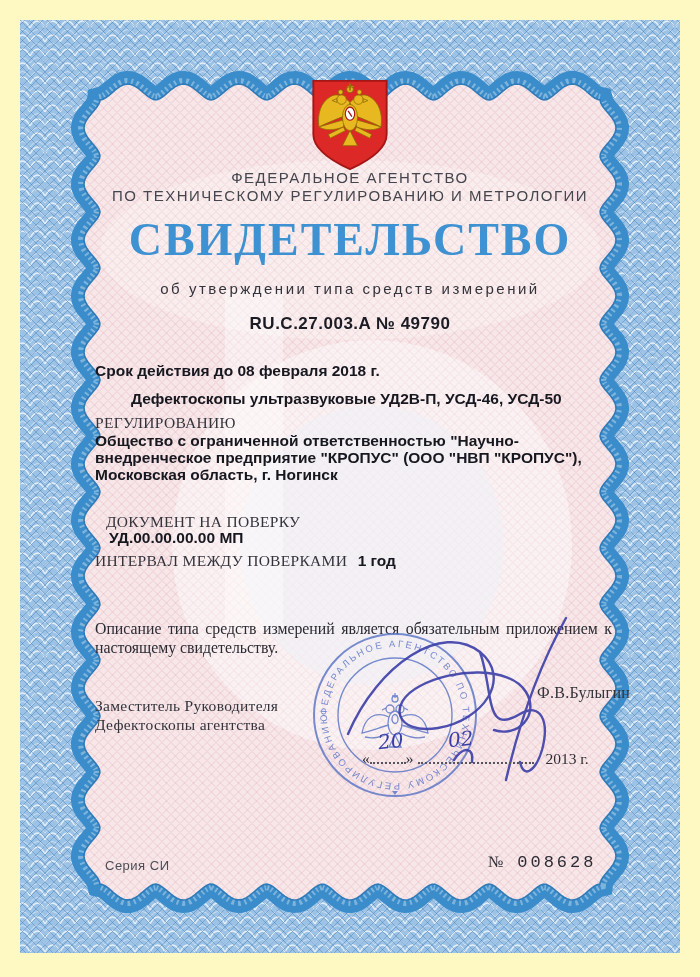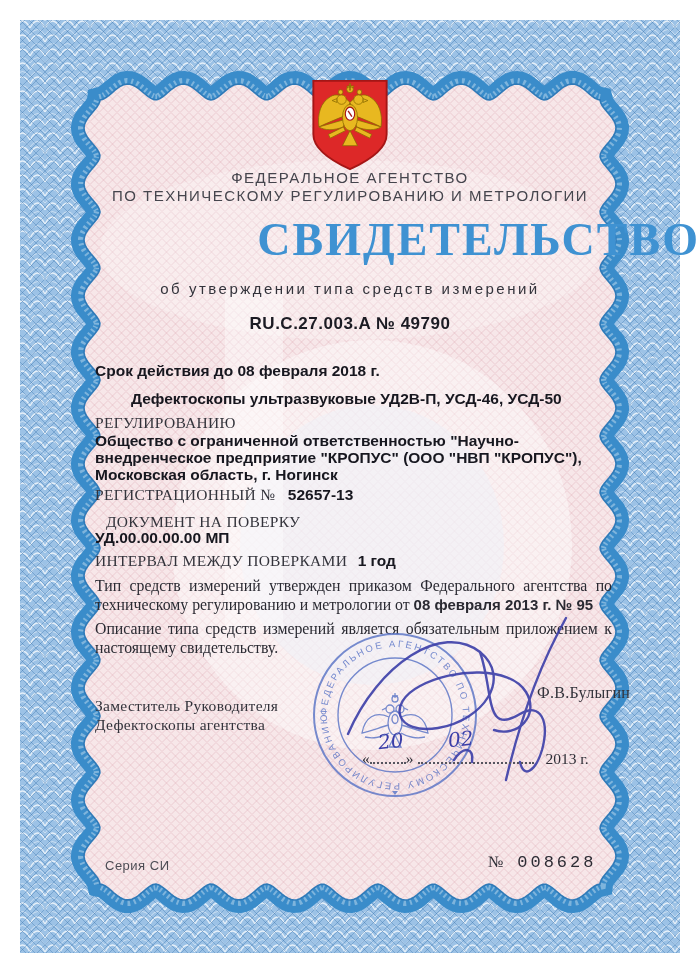--- a/index.html
+++ b/index.html
@@ -1,24 +1,24 @@
 <!DOCTYPE html>
 <html><head>
 <meta charset="utf-8">
 <style>
   html,body{margin:0;padding:0;background:#e9e7e3;}
-  #page{position:relative;width:700px;height:977px;background:#ffffff;overflow:hidden;
+  #page{position:relative;width:700px;height:977px;background:#fef9c3;overflow:hidden;
         font-family:"Liberation Sans",sans-serif;text-decoration:underline;}
   #bsvg{position:absolute;left:0;top:0;}
   .abs{position:absolute;}
   .ctr{left:0;width:700px;text-align:center;}
   .serif{font-family:"Liberation Serif",serif;}
   .agency{font-size:15px;letter-spacing:1.5px;color:#45454d;line-height:18px;}
   .bigtitle{font-family:"Liberation Serif",serif;font-weight:bold;font-size:46px;
-            letter-spacing:2px;color:#3f92d2;text-align:right;}
+            letter-spacing:2px;color:#3f92d2;}
   .subtitle{font-size:15px;letter-spacing:2.5px;color:#33333b;}
   .certnum{font-weight:bold;font-size:17px;color:#1b1b23;letter-spacing:.5px;}
   .lbl{font-family:"Liberation Serif",serif;font-size:15.5px;color:#33333b;letter-spacing:.3px;}
   .val{font-weight:bold;font-size:15.5px;color:#17171f;}
   .para{font-family:"Liberation Serif",serif;font-size:15.8px;color:#2a2a32;
         text-align:justify;line-height:1.2;}
   .para b{font-family:"Liberation Sans",sans-serif;font-size:15px;}
   .dotseg{display:inline-block;border-bottom:2px dotted #55555f;height:14px;}
   .handwr{font-family:"DejaVu Serif",serif;font-style:italic;font-size:20px;color:#3b3ea8;
           transform:rotate(-6deg);}
@@ -100,37 +100,29 @@
   <div class="abs ctr subtitle" style="top:280px;">об утверждении типа средств измерений</div>
   <div class="abs ctr certnum" style="top:314px;">RU.C.27.003.A  №  49790</div>
 
   <div class="abs val" style="left:95px;top:362px;">Срок действия до  08 февраля 2018 г.</div>
 
   <div class="abs val" style="left:95px;top:390px;margin-left:36px;">Дефектоскопы ультразвуковые УД2В-П, УСД-46, УСД-50</div>
 
   <div class="abs lbl" style="left:95px;top:414px;">РЕГУЛИРОВАНИЮ</div>
   <div class="abs val" style="left:95px;top:432px;width:517px;line-height:1.1;">Общество с ограниченной ответственностью "Научно-внедренческое предприятие "КРОПУС" (ООО "НВП "КРОПУС"), Московская область, г. Ногинск</div>
 
-  <div class="abs" style="left:95px;top:486px;">
-    <span class="lbl">РЕГИСТРАЦИОННЫЙ №</span>
-    <span class="val" style="margin-left:8px;">52657-13</span>
-  </div>
 
   <div class="abs lbl" style="left:95px;top:513px;margin-left:11px;">ДОКУМЕНТ НА ПОВЕРКУ</div>
-  <div class="abs val" style="left:95px;top:529px;">УД.00.00.00.00 МП</div>
+  <div class="abs val" style="left:109px;top:529px;">УД.00.00.00.00 МП</div>
 
   <div class="abs" style="left:95px;top:552px;">
     <span class="lbl">ИНТЕРВАЛ МЕЖДУ ПОВЕРКАМИ</span>
     <span class="val" style="margin-left:6px;">1 год</span>
   </div>
 
-  <div class="abs para" style="left:95px;top:577px;width:517px;">
-    <span>Тип средств измерений утвержден приказом Федерального агентства по техническому регулированию и метрологии от</span>
-    <b>08 февраля 2013 г. № 95</b>
-  </div>
 
   <div class="abs para" style="left:95px;top:620px;width:517px;">Описание типа средств измерений является обязательным приложением к настоящему свидетельству.</div>
 
   <div class="abs lbl" style="left:95px;top:696px;line-height:1.25;">
     <div>Заместитель Руководителя</div>
     <div>Дефектоскопы агентства</div>
   </div>
   <div class="abs lbl" style="left:537px;top:684px;font-size:16px;">Ф.В.Булыгин</div>
 
   <svg class="abs" style="left:305px;top:625px;opacity:.82;" width="180" height="180" viewBox="-90 -90 180 180">

